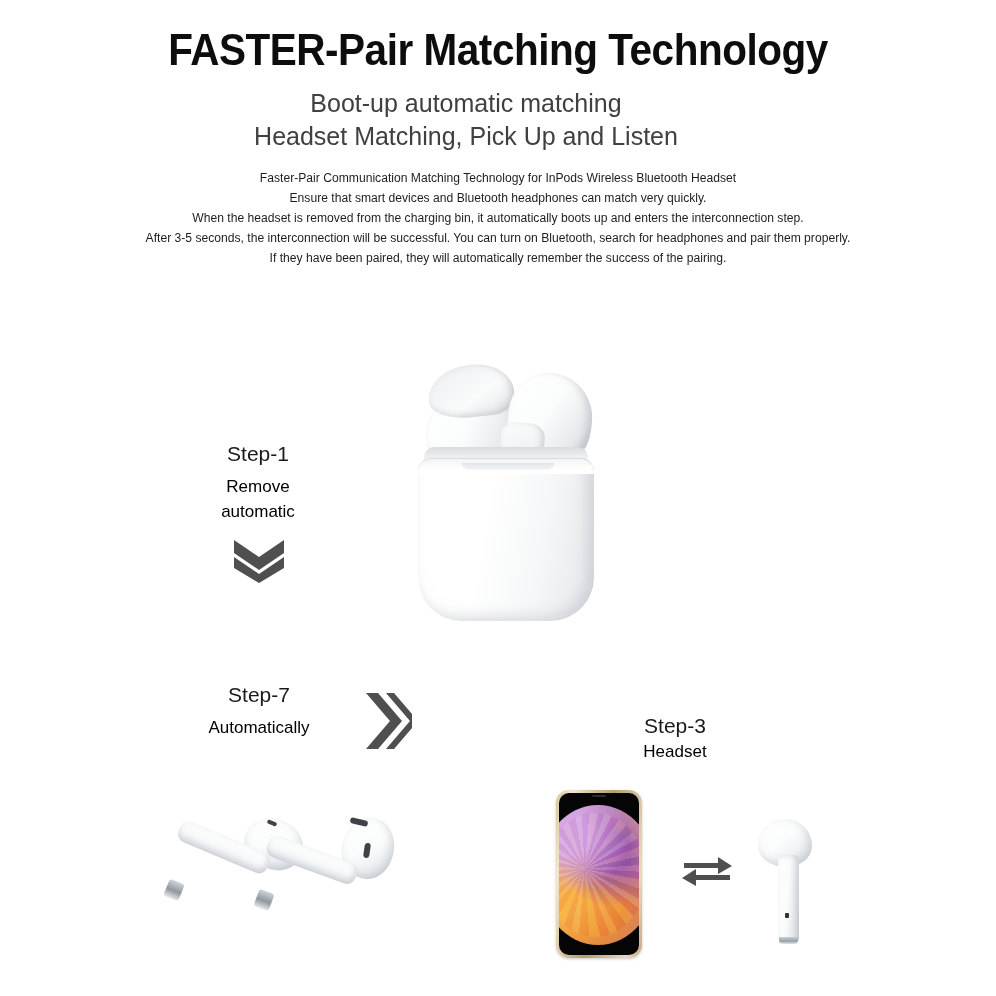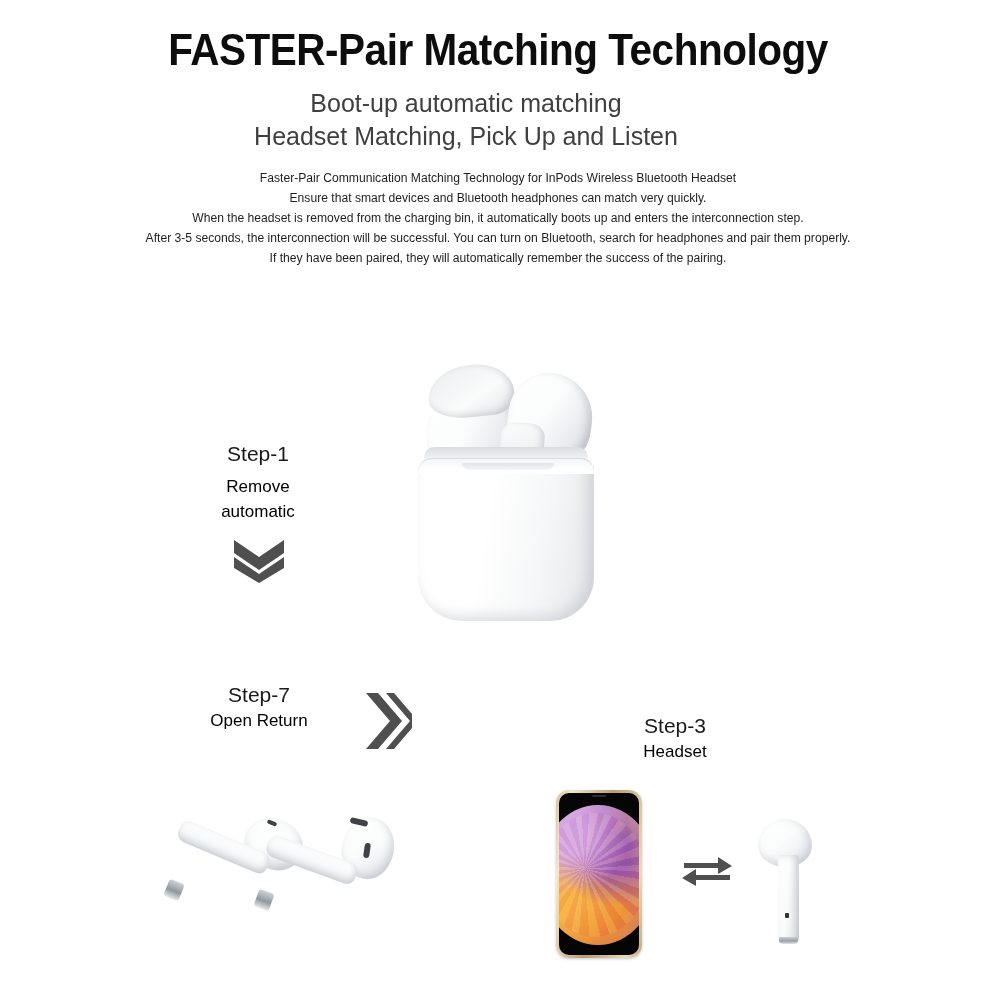--- a/index.html
+++ b/index.html
@@ -387,21 +387,21 @@
     <div class="bud-right-stem"></div>
     <div class="bud-shadow" style="left:120px;top:96px;width:40px;height:8px;"></div>
     <div class="case-innerlip"></div>
     <div class="case-body"></div>
     <div class="case-lidline"></div>
     <div class="case-notch"></div>
   </div>
 
   <div class="step-block" id="step2-block">
     <div class="step-head">Step-7</div>
-    <div class="step-sub" style="margin-top:0">Open Return</div>
+    <div class="step-sub">Automatically</div>
   </div>
 
   <svg class="chev-right" viewBox="0 0 48 60">
     <path d="M2 2 L26 30 L2 58 L14 58 L38 30 L14 2 Z" fill="#4f4f4f"></path>
     <path d="M22 2 L46 30 L22 58 L30 58 L54 30 L30 2 Z" fill="#4f4f4f"></path>
   </svg>
 
   <div id="buds-pair">
     <div class="lb">
       <div class="lb-head" style="left:94px;top:4px;width:60px;height:50px;transform:rotate(24deg);"></div>

